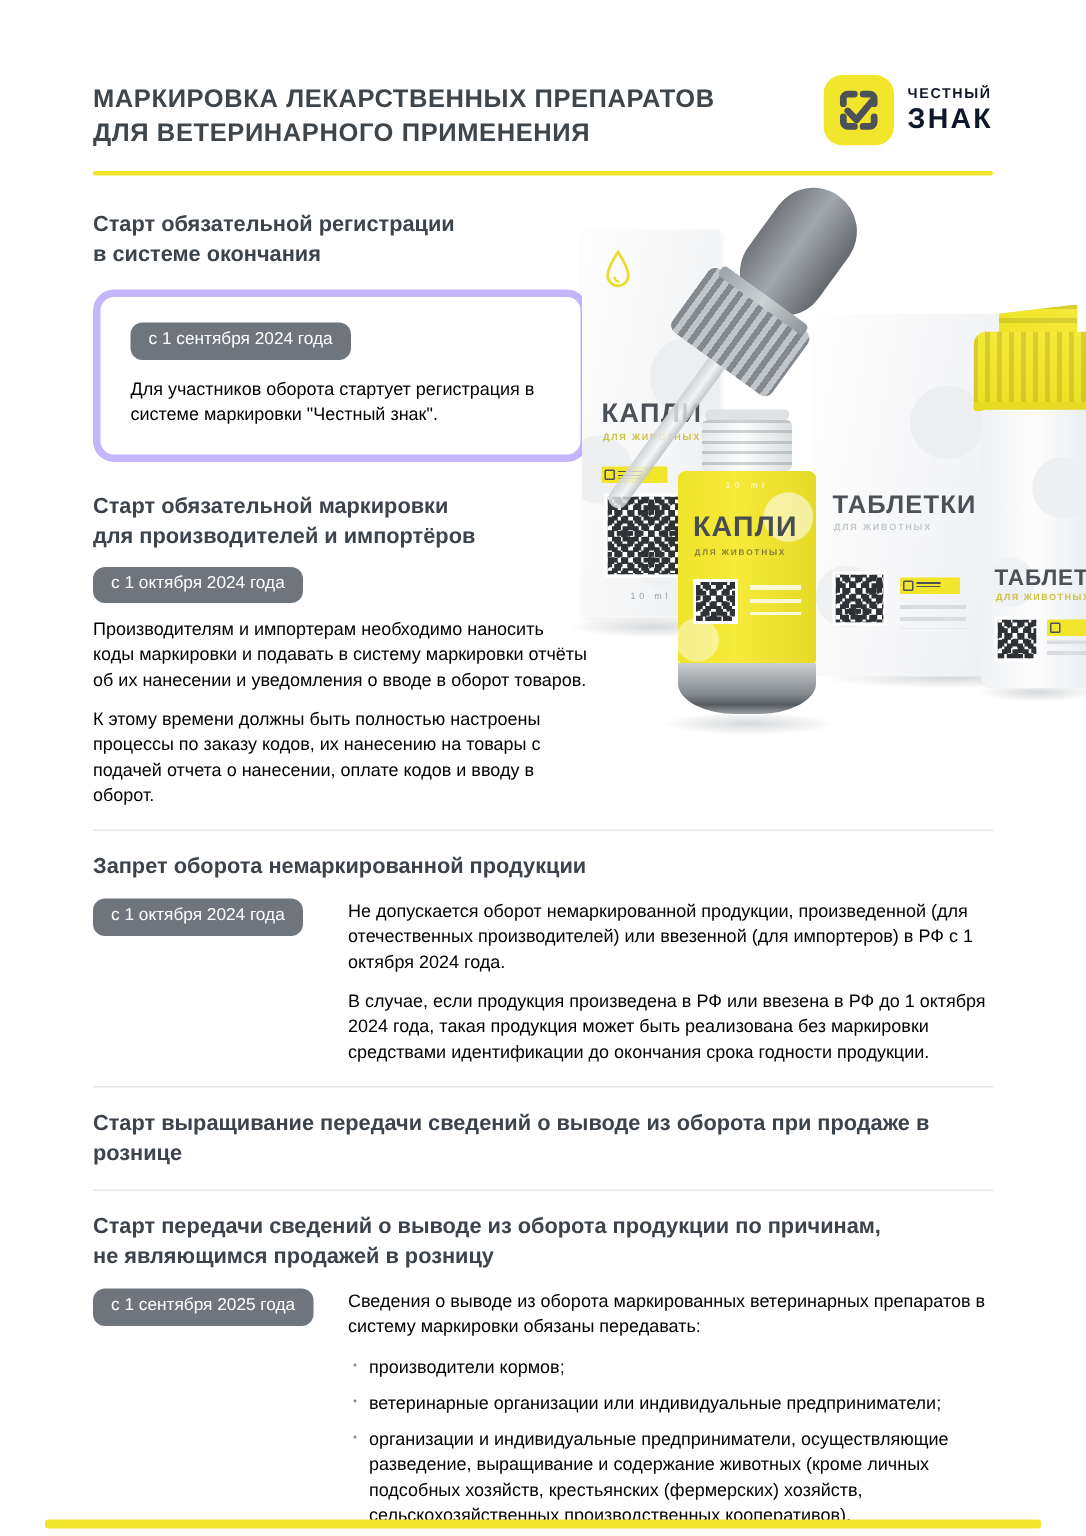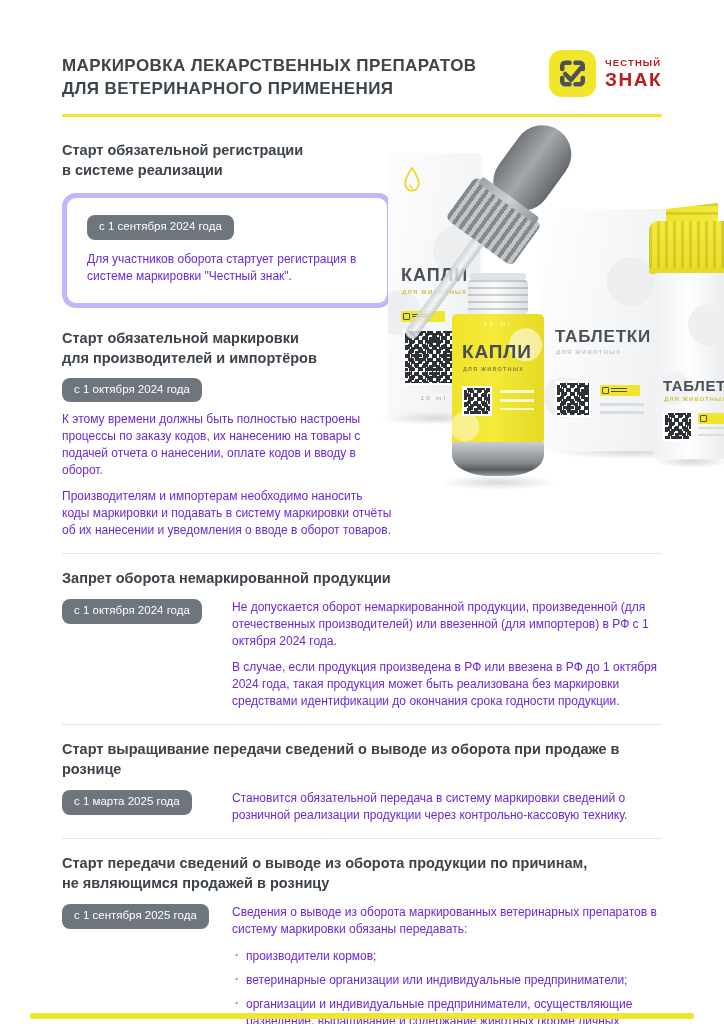--- a/index.html
+++ b/index.html
@@ -5,33 +5,33 @@
   * { margin:0; padding:0; box-sizing:border-box; }
   html,body { background:#ffffff; }
   body { font-family:"Liberation Sans","DejaVu Sans",sans-serif; color:#80878E; }
   .page { position:relative; width:724px; height:1024px; background:#fff; overflow:hidden; padding:0 62px; }
 
   
   .header { position:relative; padding-top:54px; }
   .h1 { font-size:17px; font-weight:bold; line-height:23px; letter-spacing:.4px; color:#3E454B; text-transform:uppercase; }
   .logo { position:absolute; top:50px; right:0; display:flex; align-items:center; gap:9px; }
   .logo-icon { width:47px; height:47px; display:block; }
-  .logo-text { line-height:1; color:#b91c1c; }
+  .logo-text { line-height:1; color:#0f172a; }
   .logo-text .l1 { font-size:9.5px; font-weight:bold; letter-spacing:1.1px; display:block; margin-bottom:3px; }
   .logo-text .l2 { font-size:19px; font-weight:bold; letter-spacing:1.5px; display:block;text-align:center; }
   .accent-rule { height:3px; background:#F2E62C; margin-top:14px; border-radius:2px; }
 
   
   .top-area { position:relative; min-height:372px; }
   .left-col { width:330px; padding-top:16px; }
   h2.sec { font-size:14.5px; font-weight:bold; line-height:20px; color:#3C434A; }
   .badge { display:inline-block; background:#6E757C; color:#fff; font-size:11.5px; line-height:1; padding:6px 12px 7px; border-radius:8px; white-space:nowrap; }
   .card { margin-top:13px; border:5px solid #c4b5fd; border-radius:14px; padding:17px 20px 18px; }
   .card p { margin-top:11px; }
-  p.body, li.body { font-size:12px; line-height:17px; color:#6d28d9; }
+  p.body, li.body { font-size:12px; line-height:17px; color:#000000; }
   .left-col .sec2 { margin-top:20px; }
   .left-col .sec2 .badge { margin-top:10px; }
   .left-col .sec2 p { margin-top:9px; }
 
   
   .products { position:absolute; top:6px; right:-62px; width:352px; height:360px; }
   .shadow { position:absolute; border-radius:50%; background:radial-gradient(ellipse at center, rgba(110,116,122,.28), rgba(110,116,122,0) 70%); }
 
   .drops-box { position:absolute; left:16px; top:30px; width:92px; height:258px; z-index:1; border-radius:2px;
     background:
@@ -156,36 +156,36 @@
     </div>
     <div class="accent-rule"></div>
   </div>
 
   <div class="top-area">
     <div class="left-col">
 
       <div class="sec-block">
         <h2 class="sec">
           <span>Старт обязательной регистрации</span><br>
-          <span>в системе реализации</span>
+          <span>в системе окончания</span>
         </h2>
         <div class="card">
           <span class="badge">с 1 сентября 2024 года</span>
           <p class="body">Для участников оборота стартует регистрация в системе маркировки "Честный знак".</p>
         </div>
       </div>
 
       <div class="sec-block sec2">
         <h2 class="sec">
           <span>Старт обязательной маркировки</span><br>
           <span>для производителей и импортёров</span>
         </h2>
         <span class="badge">с 1 октября 2024 года</span>
+        <p class="body">Производителям и импортерам необходимо наносить коды маркировки и подавать в систему маркировки отчёты об их нанесении и уведомления о вводе в оборот товаров.</p>
         <p class="body">К этому времени должны быть полностью настроены процессы по заказу кодов, их нанесению на товары с подачей отчета о нанесении, оплате кодов и вводу в оборот.</p>
-        <p class="body">Производителям и импортерам необходимо наносить коды маркировки и подавать в систему маркировки отчёты об их нанесении и уведомления о вводе в оборот товаров.</p>
       </div>
     </div>
 
     <div class="products">
       <div class="shadow" style="left:6px; top:288px; width:116px; height:14px;"></div>
       <div class="shadow" style="left:176px; top:322px; width:168px; height:14px;"></div>
       <div class="shadow" style="left:280px; top:332px; width:80px; height:13px;"></div>
       <div class="shadow" style="left:68px; top:352px; width:118px; height:15px;"></div>
 
       <div class="drops-box">
@@ -263,28 +263,20 @@
         <p class="body">Не допускается оборот немаркированной продукции, произведенной (для отечественных производителей) или ввезенной (для импортеров) в РФ с 1 октября 2024 года.</p>
         <p class="body">В случае, если продукция произведена в РФ или ввезена в РФ до 1 октября 2024 года, такая продукция может быть реализована без маркировки средствами идентификации до окончания срока годности продукции.</p>
       </div>
     </div>
   </div>
 
   <div class="divider"></div>
 
   <div class="sec-block">
     <h2 class="sec">Старт выращивание передачи сведений о выводе из оборота при продаже в рознице</h2>
-    <div class="row">
-      <div class="badge-col">
-        <span class="badge">с 1 марта 2025 года</span>
-      </div>
-      <div class="text-col">
-        <p class="body">Становится обязательной передача в систему маркировки сведений о розничной реализации продукции через контрольно-кассовую технику.</p>
-      </div>
-    </div>
   </div>
 
   <div class="divider"></div>
 
   <div class="sec-block">
     <h2 class="sec">
       <span>Старт передачи сведений о выводе из оборота продукции по причинам,</span><br>
       <span>не являющимся продажей в розницу</span>
     </h2>
     <div class="row">

